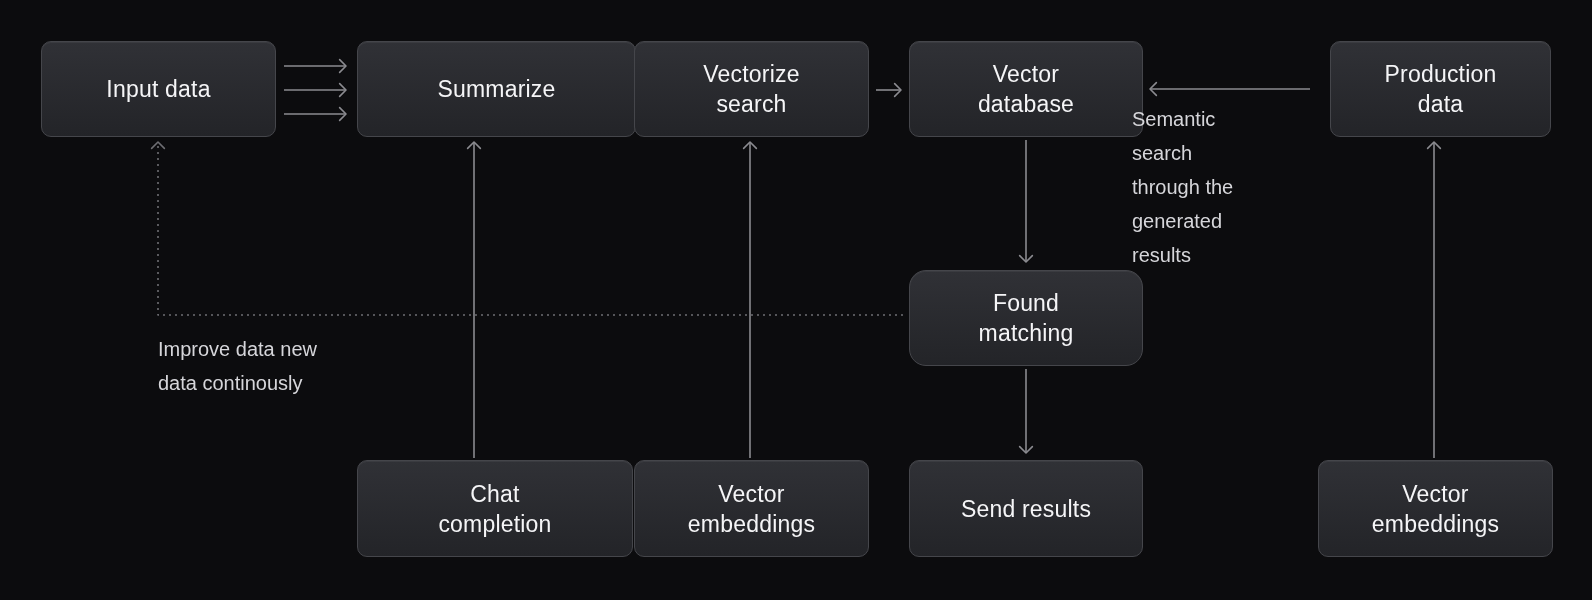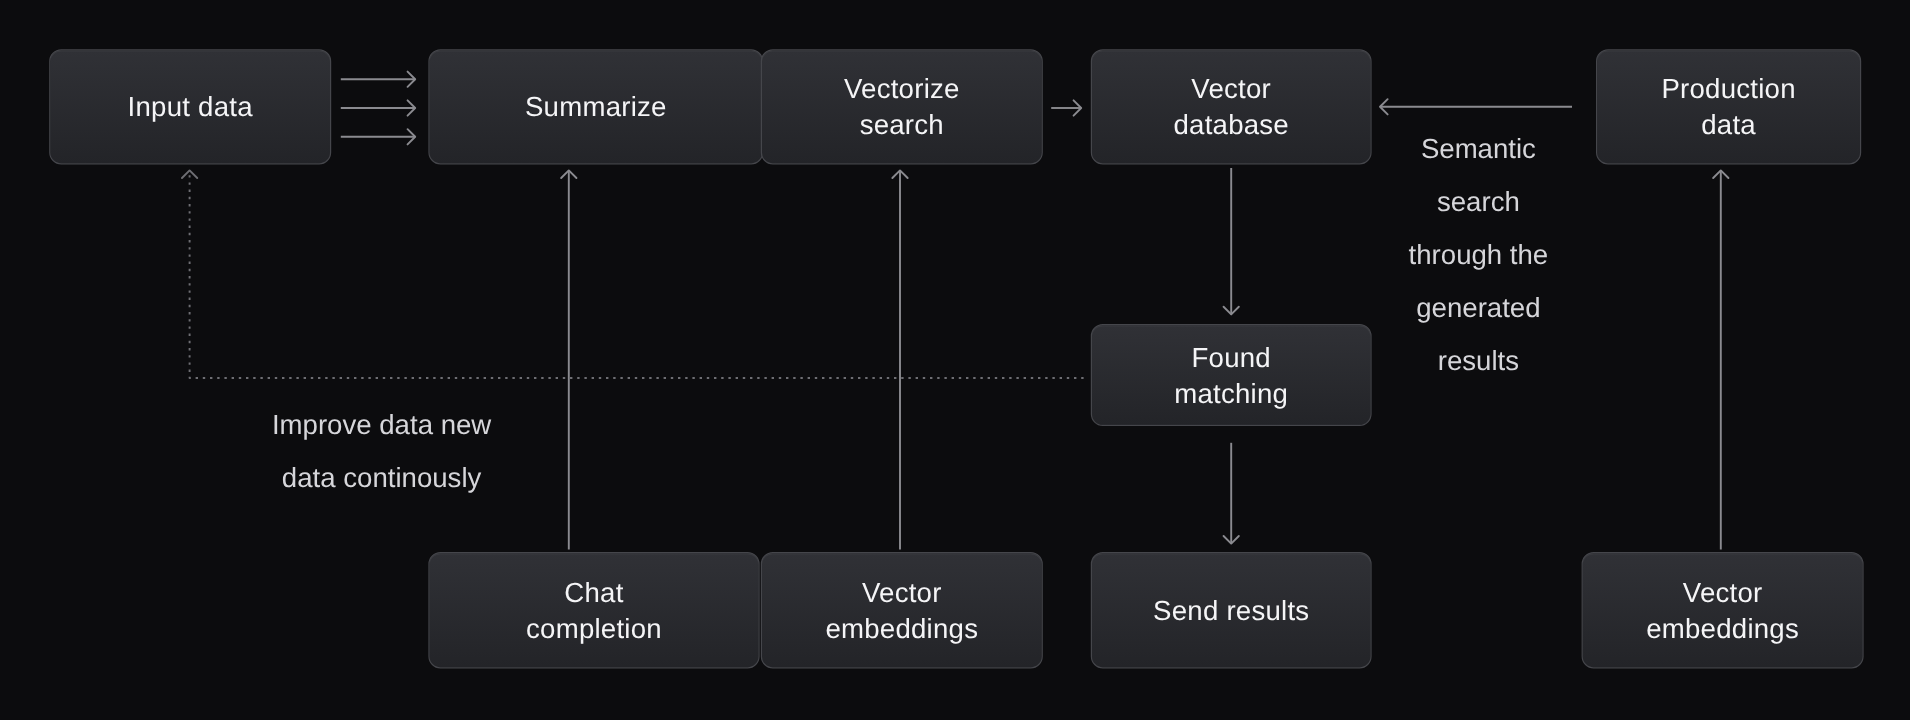--- a/index.html
+++ b/index.html
@@ -34,25 +34,24 @@
     border: 1px solid var(--box_border, #45464b);
     background: linear-gradient(180deg, var(--box_top, #303136) 0%, var(--box_bottom, #232428) 100%);
     box-shadow: inset 0 1px 0 rgba(255, 255, 255, 0.05);
     color: var(--box_text, #f5f5f7);
     font-size: 23px;
     line-height: 30px;
     letter-spacing: 0.2px;
   }
   .annotation {
     position: absolute;
-    text-align: center;
     white-space: pre-line;
     color: var(--annotation, #d6d6da);
-    font-size: 23px;
-    line-height: 44px;
+    font-size: 20px;
+    line-height: 34px;
   }
 </style>
 </head>
 <body>
 
 <div class="canvas">
 
   <svg id="edges-svg" viewBox="0 0 1592 600">
       <polyline points="284,66 346,66" fill="none" stroke="#8b8b90" stroke-width="1.6" stroke-linejoin="round"></polyline>
       <path d="M 339.6372768176812 72.36519863831307 L 346 66 L 339.6372768176812 59.63480136168692" fill="none" stroke="#8b8b90" stroke-width="1.6" stroke-linecap="round" stroke-linejoin="round"></path>
@@ -86,21 +85,21 @@
 
   <div class="node" style="left:634px; top:41px; width:235px; height:96px;">Vectorize
 search</div>
 
   <div class="node" style="left:909px; top:41px; width:234px; height:96px;">Vector
 database</div>
 
   <div class="node" style="left:1318px; top:41px; width:221px; height:96px;margin-left:12px;">Production
 data</div>
 
-  <div class="node" style="left:909px; top:270px; width:234px; height:85px;">Found
+  <div class="node" style="left:909px; top:270px; width:234px; height:96px;border-radius:17px;">Found
 matching</div>
 
   <div class="node" style="left:357px; top:460px; width:276px; height:97px;">Chat
 completion</div>
 
   <div class="node" style="left:634px; top:460px; width:235px; height:97px;">Vector
 embeddings</div>
 
   <div class="node" style="left:909px; top:460px; width:234px; height:97px;">Send results</div>
 

